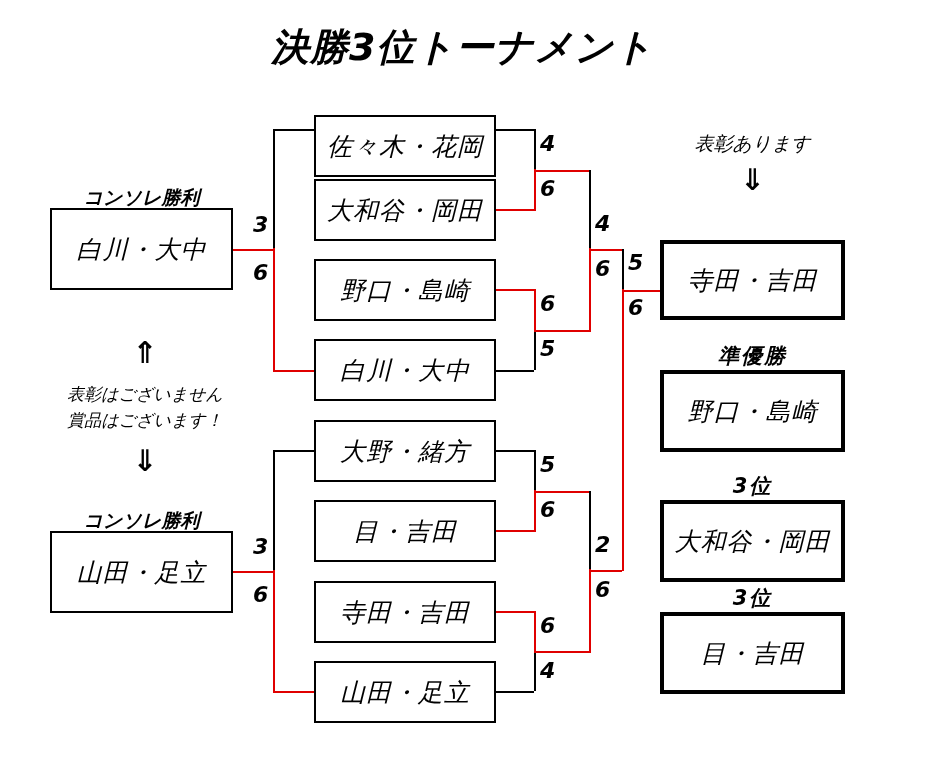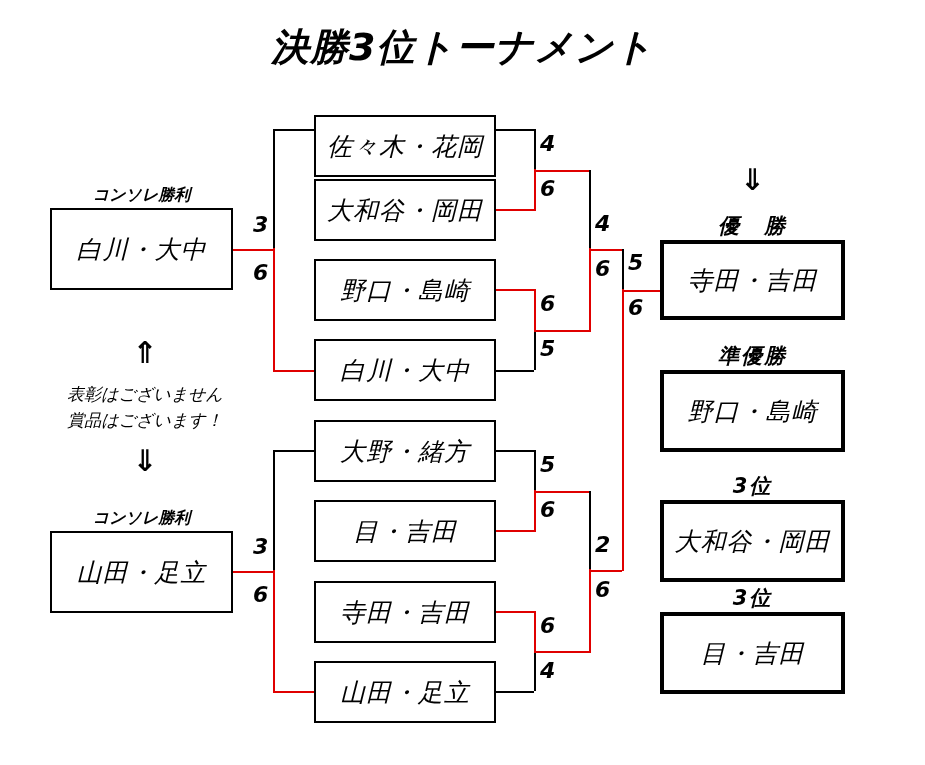--- a/index.html
+++ b/index.html
@@ -38,21 +38,21 @@
     font-size:25px;
     font-weight:500;
     letter-spacing:1px;
     white-space:nowrap;
   }
   .box.thick{border-width:4px;}
   
   .caption{
     position:absolute;
     text-align:center;
-    font-size:16px;
+    font-size:19px;
     font-weight:bold;
     white-space:nowrap;
   }
   .caption.big{font-size:21px;letter-spacing:2px;}
   
   .h{position:absolute;height:0;border-top:2px solid #000000;}
   .v{position:absolute;width:0;border-left:2px solid #000000;}
   .h.red{border-top-color:#e00000;}
   .v.red{border-left-color:#e00000;}
   
@@ -163,23 +163,23 @@
   <div class="caption" style="left:50px; top:508px; width:183px;">コンソレ勝利</div>
   <div class="box" style="left:50px; top:531px; width:183px; height:82px;">山田・足立</div>
   <div class="h red" style="left:233px; top:571px; width:40px;"></div>
   <div class="v" style="left:273px; top:450px; height:122px;"></div>
   <div class="h" style="left:273px; top:450px; width:41px;"></div>
   <div class="v red" style="left:273px; top:570px; height:122px;"></div>
   <div class="h red" style="left:273px; top:691px; width:41px;"></div>
   <div class="score" style="left:253px; top:536px;">3</div>
   <div class="score" style="left:253px; top:584px;">6</div>
 
+  <div class="note" style="left:660px; top:131px; width:185px; font-size:19px;">表彰あります</div>
   <div class="arrow" style="left:660px; top:165px; width:185px;">⇓</div>
 
-  <div class="caption big" style="left:660px; top:212px; width:185px;">優　勝</div>
   <div class="box thick" style="left:660px; top:240px; width:185px; height:80px;">寺田・吉田</div>
 
   <div class="caption big" style="left:660px; top:342px; width:185px;">準優勝</div>
   <div class="box thick" style="left:660px; top:370px; width:185px; height:82px;">野口・島崎</div>
 
   <div class="caption big" style="left:660px; top:472px; width:185px;">3位</div>
   <div class="box thick" style="left:660px; top:500px; width:185px; height:82px;">大和谷・岡田</div>
 
   <div class="caption big" style="left:660px; top:584px; width:185px;">3位</div>
   <div class="box thick" style="left:660px; top:612px; width:185px; height:82px;">目・吉田</div>

